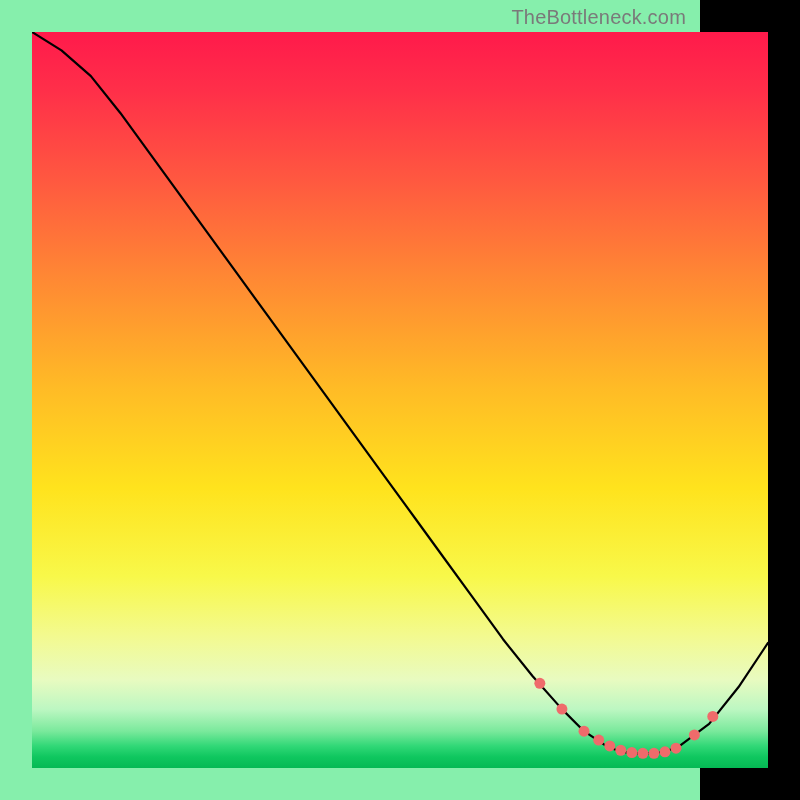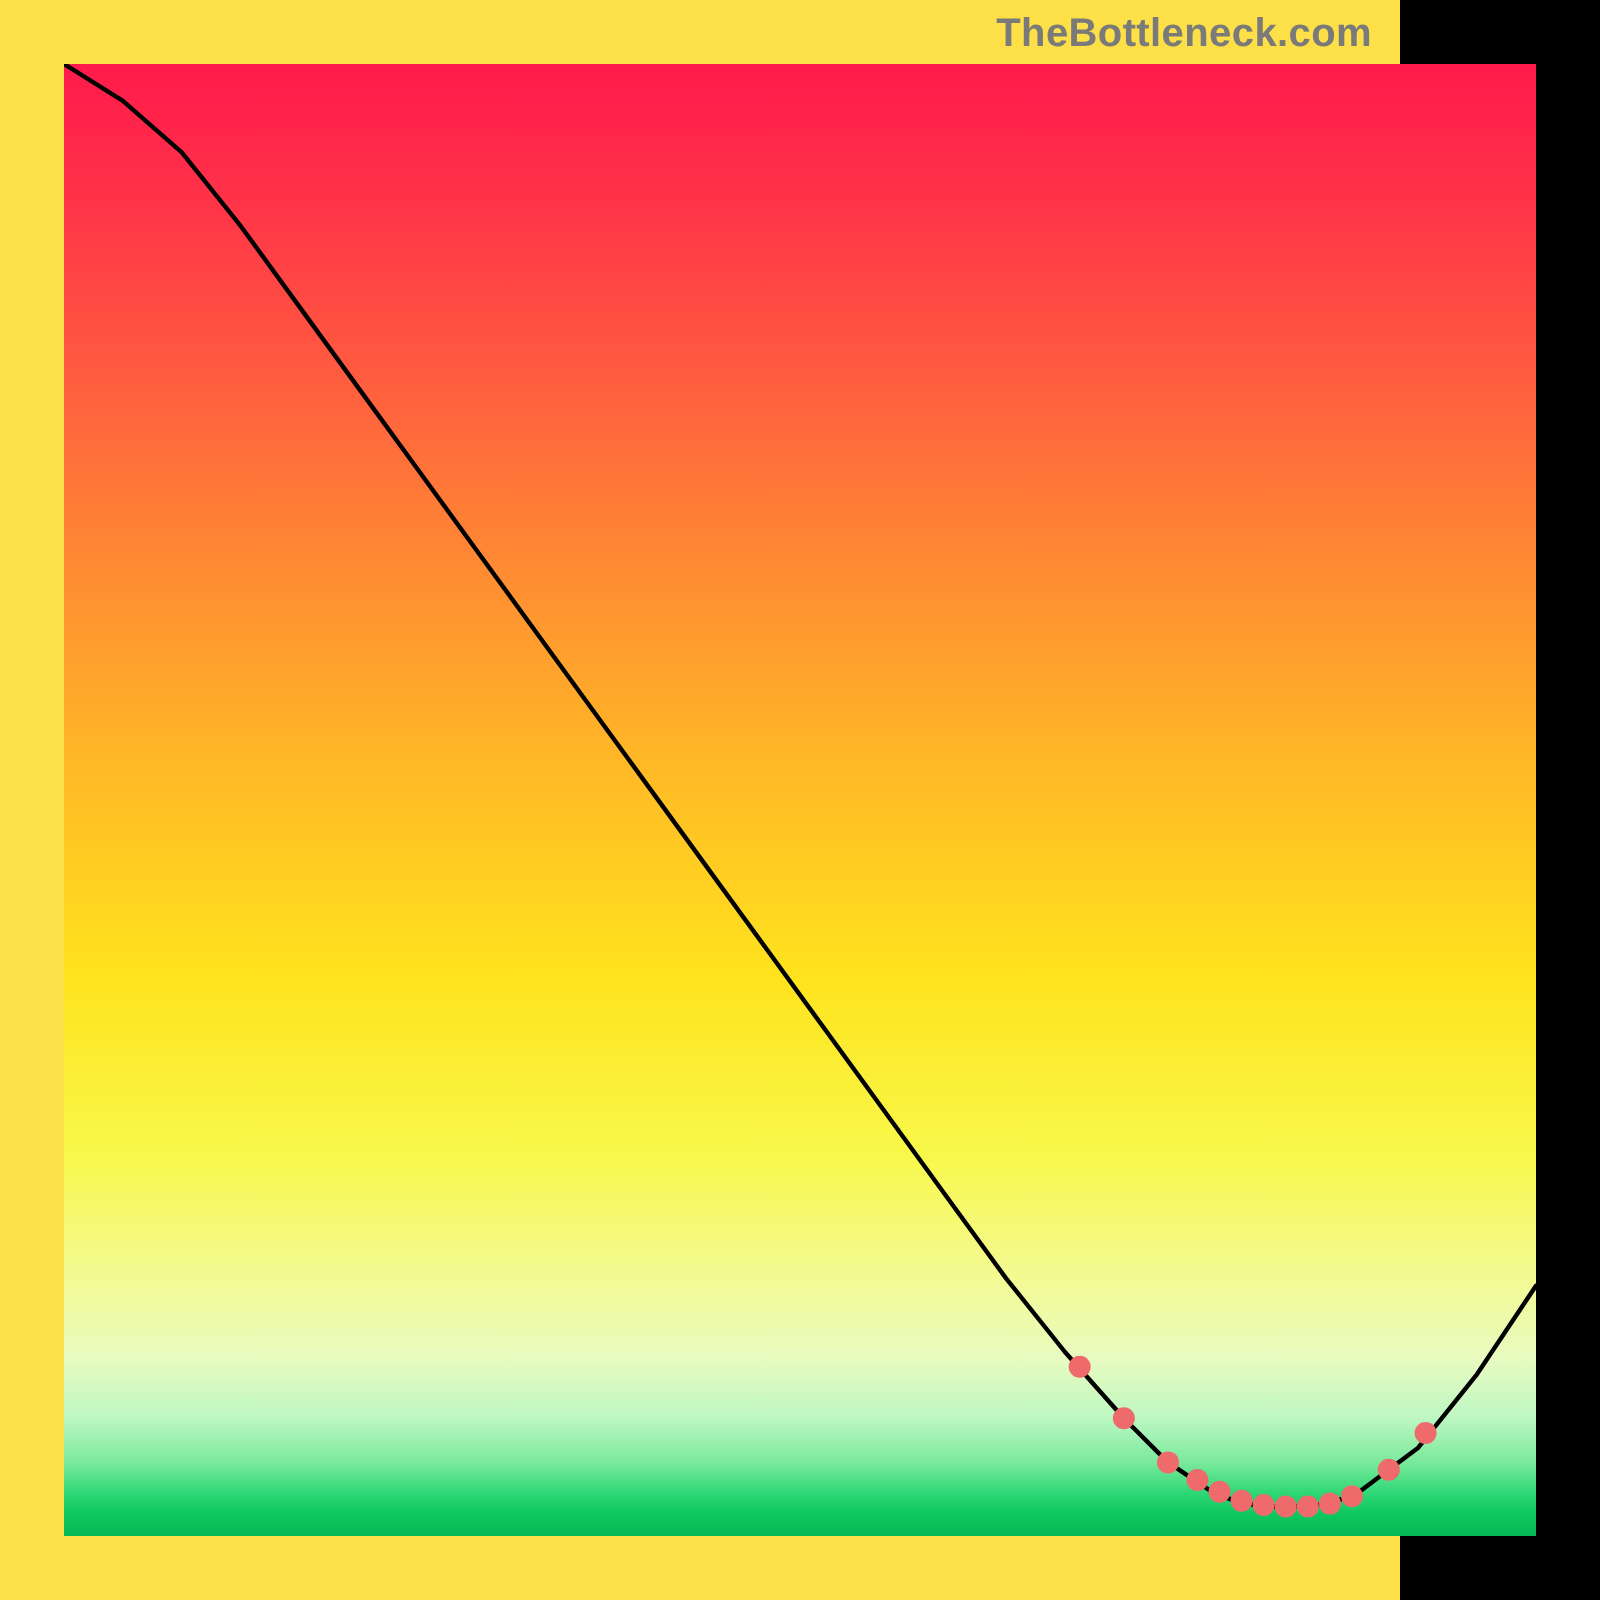--- a/index.html
+++ b/index.html
@@ -8,22 +8,21 @@
     width: 800px;
     height: 800px;
     background: #000;
     overflow: hidden;
     font-family: Arial, Helvetica, sans-serif;
   }
   .stage {
     position: relative;
     width: 700px;
     height: 800px;
-    background: #fde047;
-    font-weight: bold;
+    background: #86efac;
   }
   .plot {
     position: absolute;
     left: 32px;
     top: 32px;
     width: 736px;
     height: 736px;
     overflow: hidden;
   }
   .gradient {

